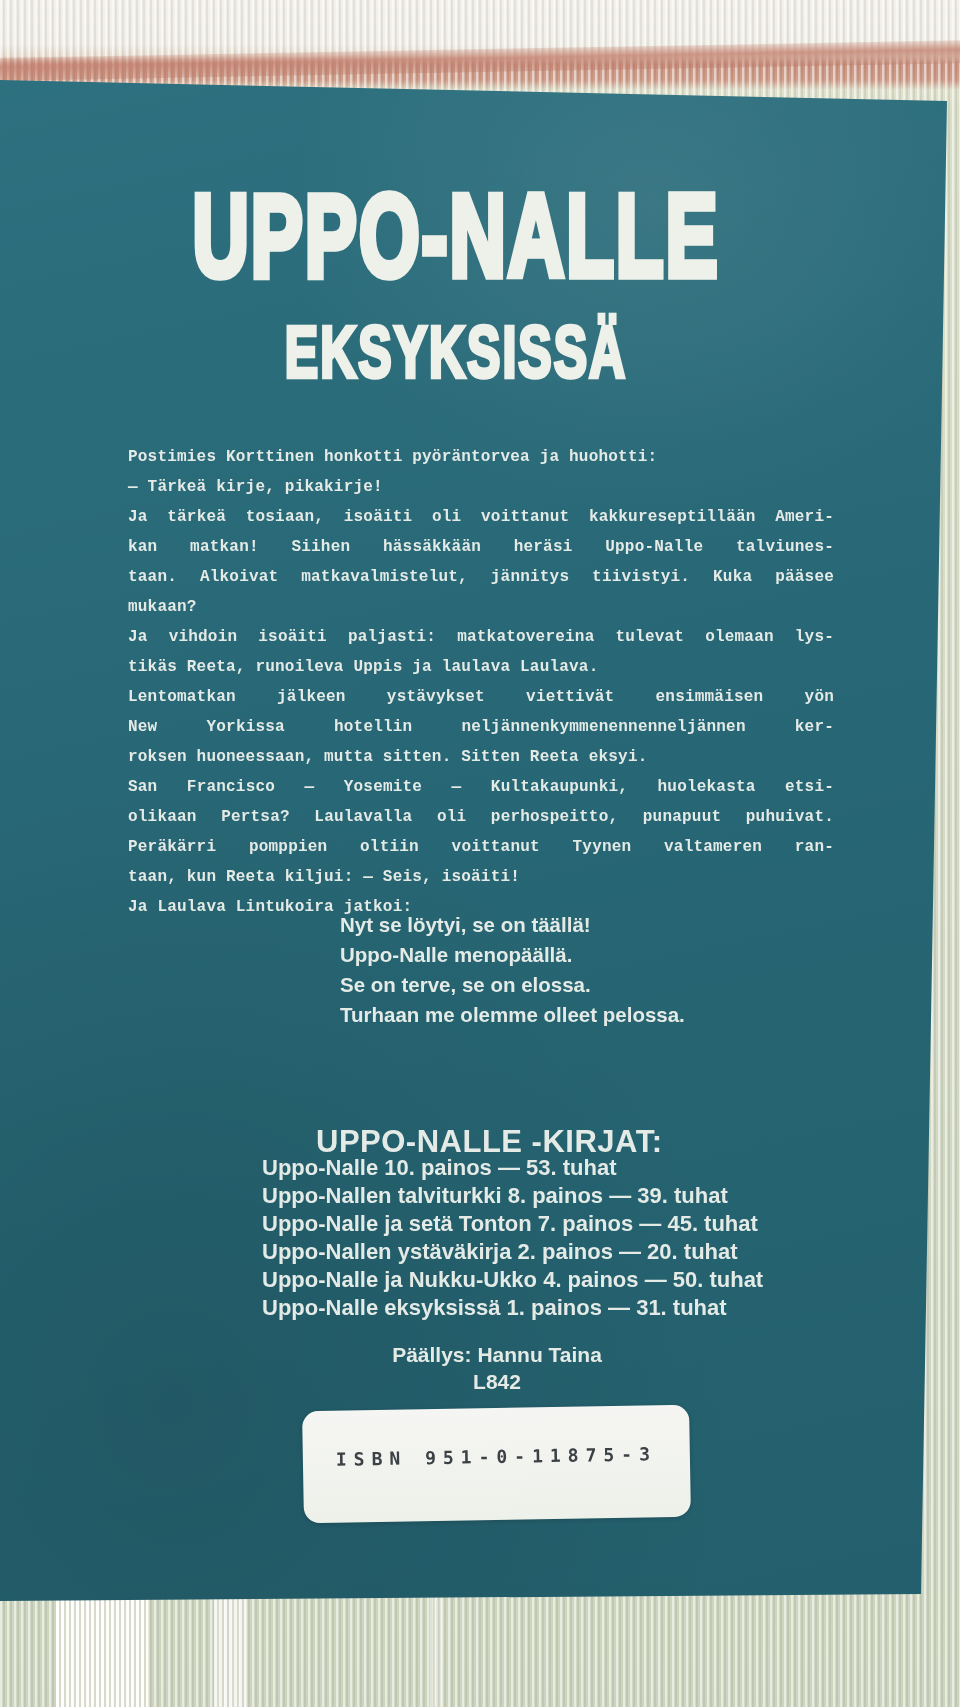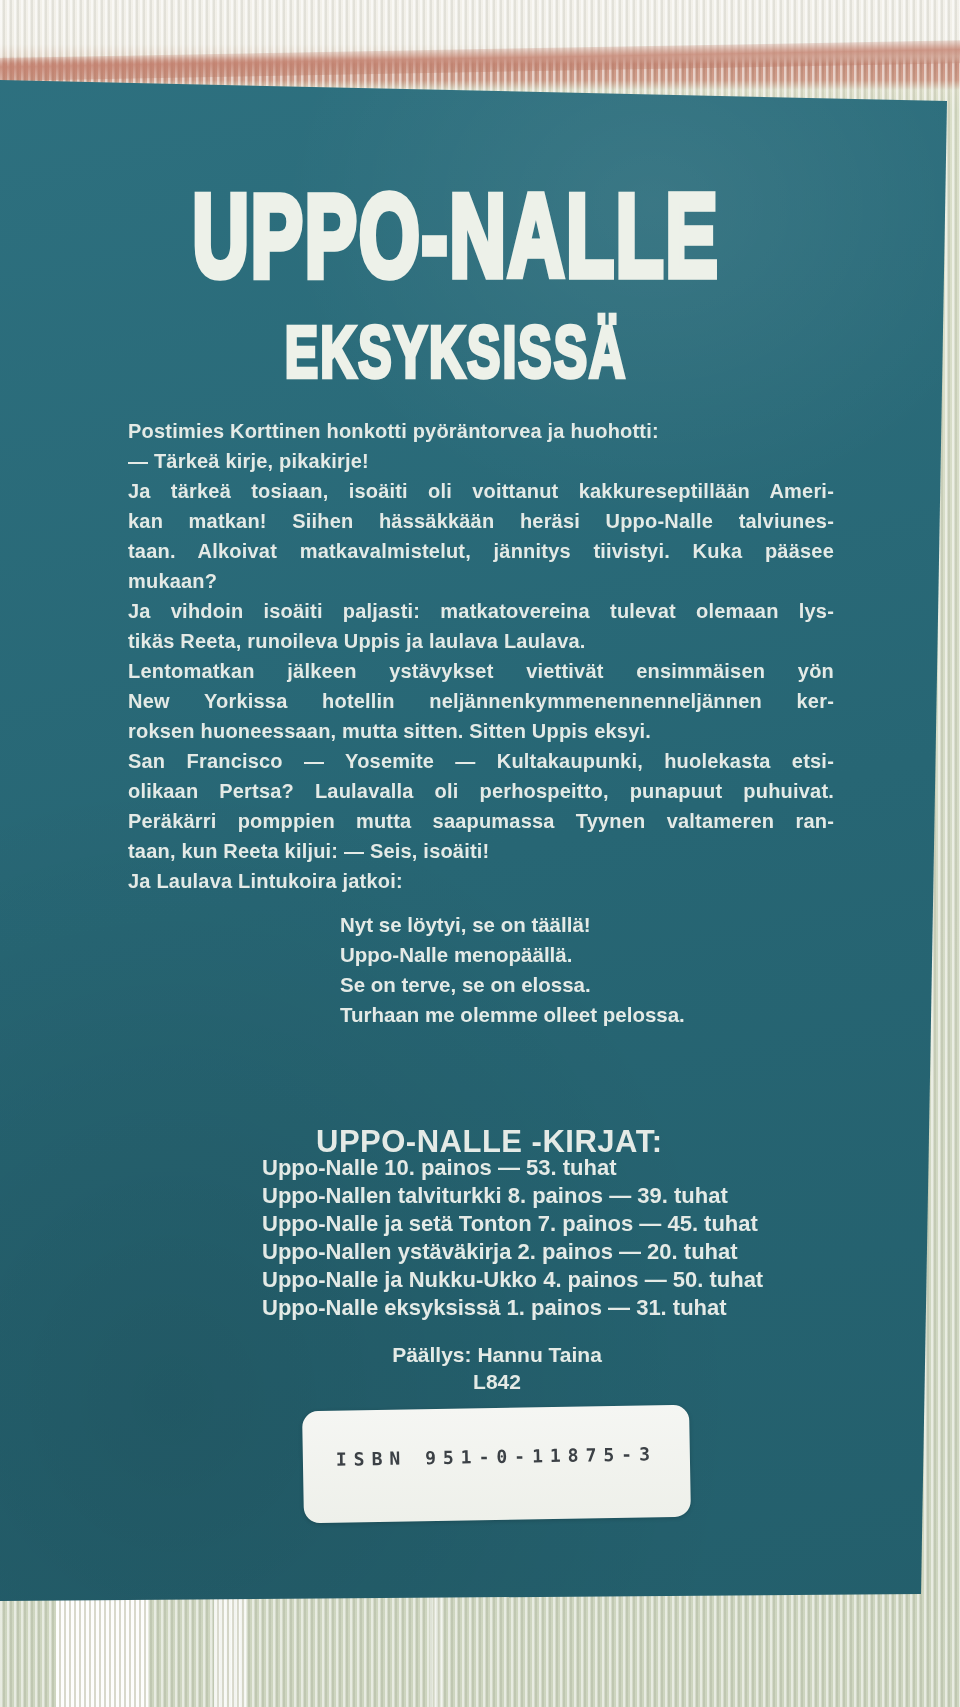--- a/index.html
+++ b/index.html
@@ -40,22 +40,22 @@
 
   .title-wrap{position:absolute;left:0;top:168px;width:912px;text-align:center;}
   .title{display:inline-block;font-size:78px;font-weight:700;letter-spacing:2px;
     color:#edf1e9;-webkit-text-stroke:5px #edf1e9;
     transform:scaleY(1.5);transform-origin:50% 0;white-space:nowrap;}
   .subtitle-wrap{position:absolute;left:0;top:310px;width:912px;text-align:center;}
   .subtitle{display:inline-block;font-size:50px;font-weight:700;letter-spacing:2px;
     color:#edf1e9;-webkit-text-stroke:3px #edf1e9;
     transform:scaleY(1.45);transform-origin:50% 0;white-space:nowrap;}
 
-  .blurb{position:absolute;left:128px;top:416px;width:706px;
-    font-size:20px;line-height:30px;font-weight:700;letter-spacing:0.2px;}
+  .blurb{position:absolute;left:128px;top:442px;width:706px;
+    font-size:16px;line-height:30px;font-weight:700;letter-spacing:0.2px;font-family:Liberation Mono, monospace;}
   .bline{height:30px;white-space:nowrap;}
   .bline.just{white-space:normal;text-align:justify;text-align-last:justify;}
 
   .poem{position:absolute;left:292px;top:910px;
     font-size:20.5px;line-height:30px;font-weight:700;margin-left:48px;}
 
   .series-heading{position:absolute;left:316px;top:1124px;
     font-size:31px;font-weight:700;letter-spacing:0.5px;}
   .series-list{position:absolute;left:222px;top:1154px;
     font-size:22px;line-height:28px;font-weight:700;margin-left:40px;}
@@ -96,24 +96,24 @@
       <div class="bline">Postimies Korttinen honkotti pyöräntorvea ja huohotti:</div>
       <div class="bline">— Tärkeä kirje, pikakirje!</div>
       <div class="bline just">Ja tärkeä tosiaan, isoäiti oli voittanut kakkureseptillään Ameri-</div>
       <div class="bline just">kan matkan! Siihen hässäkkään heräsi Uppo-Nalle talviunes-</div>
       <div class="bline just">taan. Alkoivat matkavalmistelut, jännitys tiivistyi. Kuka pääsee</div>
       <div class="bline">mukaan?</div>
       <div class="bline just">Ja vihdoin isoäiti paljasti: matkatovereina tulevat olemaan lys-</div>
       <div class="bline">tikäs Reeta, runoileva Uppis ja laulava Laulava.</div>
       <div class="bline just">Lentomatkan jälkeen ystävykset viettivät ensimmäisen yön</div>
       <div class="bline just">New Yorkissa hotellin neljännenkymmenennenneljännen ker-</div>
-      <div class="bline">roksen huoneessaan, mutta sitten. Sitten Uppis eksyi.</div>
+      <div class="bline">roksen huoneessaan, mutta sitten. Sitten Reeta eksyi.</div>
       <div class="bline just">San Francisco — Yosemite — Kultakaupunki, huolekasta etsi-</div>
       <div class="bline just">olikaan Pertsa? Laulavalla oli perhospeitto, punapuut puhuivat.</div>
-      <div class="bline just">Peräkärri pomppien mutta saapumassa Tyynen valtameren ran-</div>
+      <div class="bline just">Peräkärri pomppien oltiin voittanut Tyynen valtameren ran-</div>
       <div class="bline">taan, kun Reeta kiljui: — Seis, isoäiti!</div>
       <div class="bline">Ja Laulava Lintukoira jatkoi:</div>
     </div>
 
     <div class="poem">
       <div>Nyt se löytyi, se on täällä!</div>
       <div>Uppo-Nalle menopäällä.</div>
       <div>Se on terve, se on elossa.</div>
       <div>Turhaan me olemme olleet pelossa.</div>
     </div>

